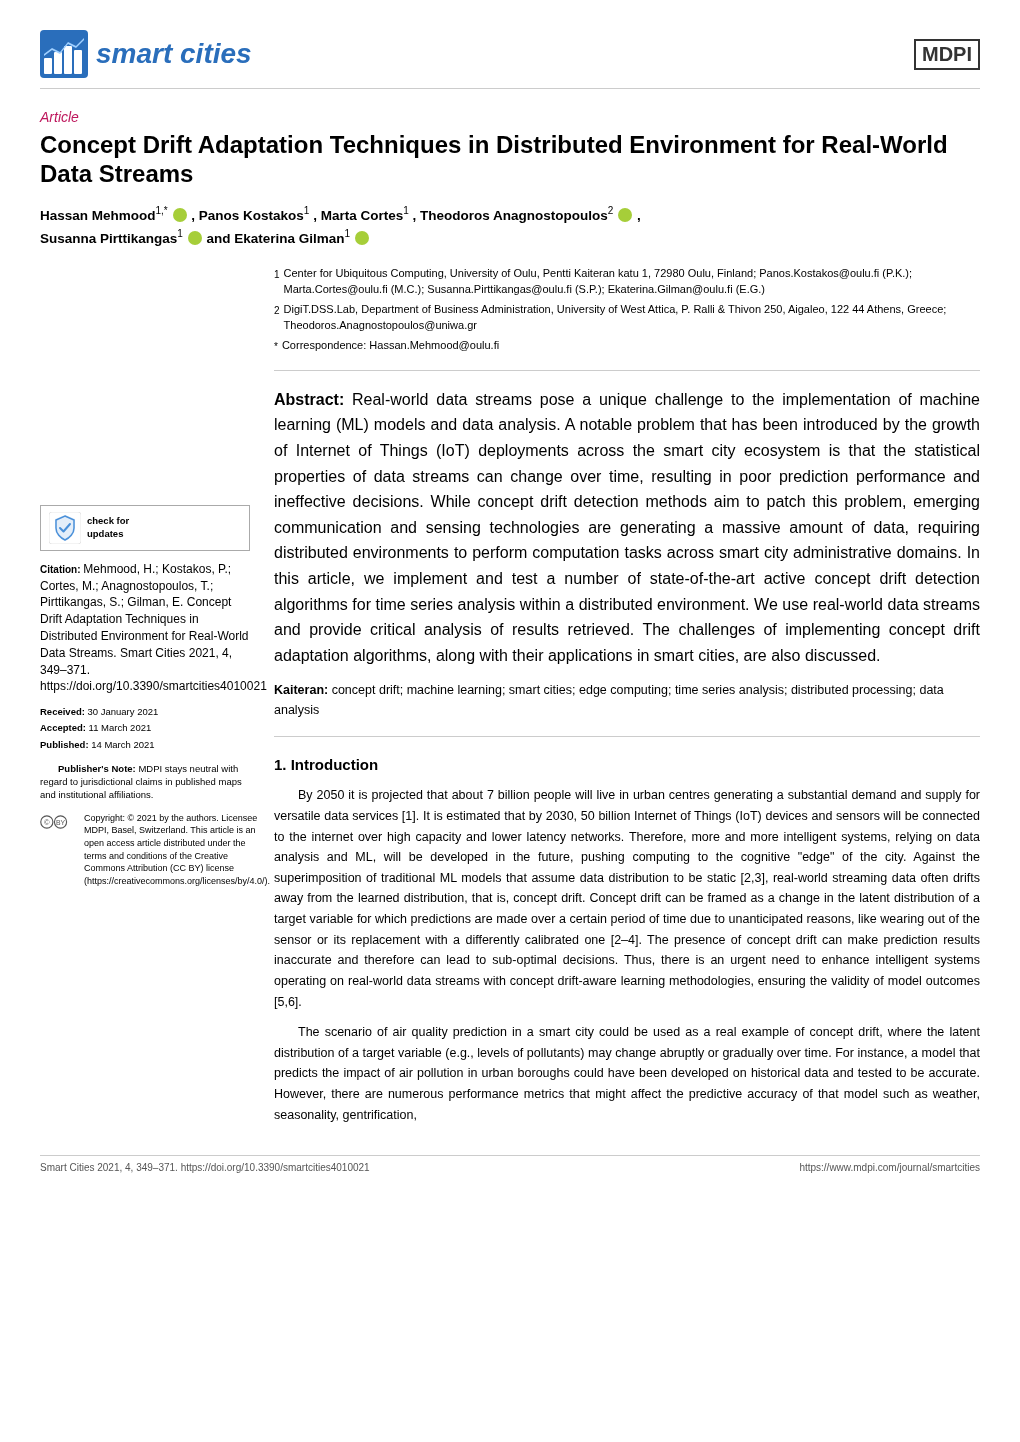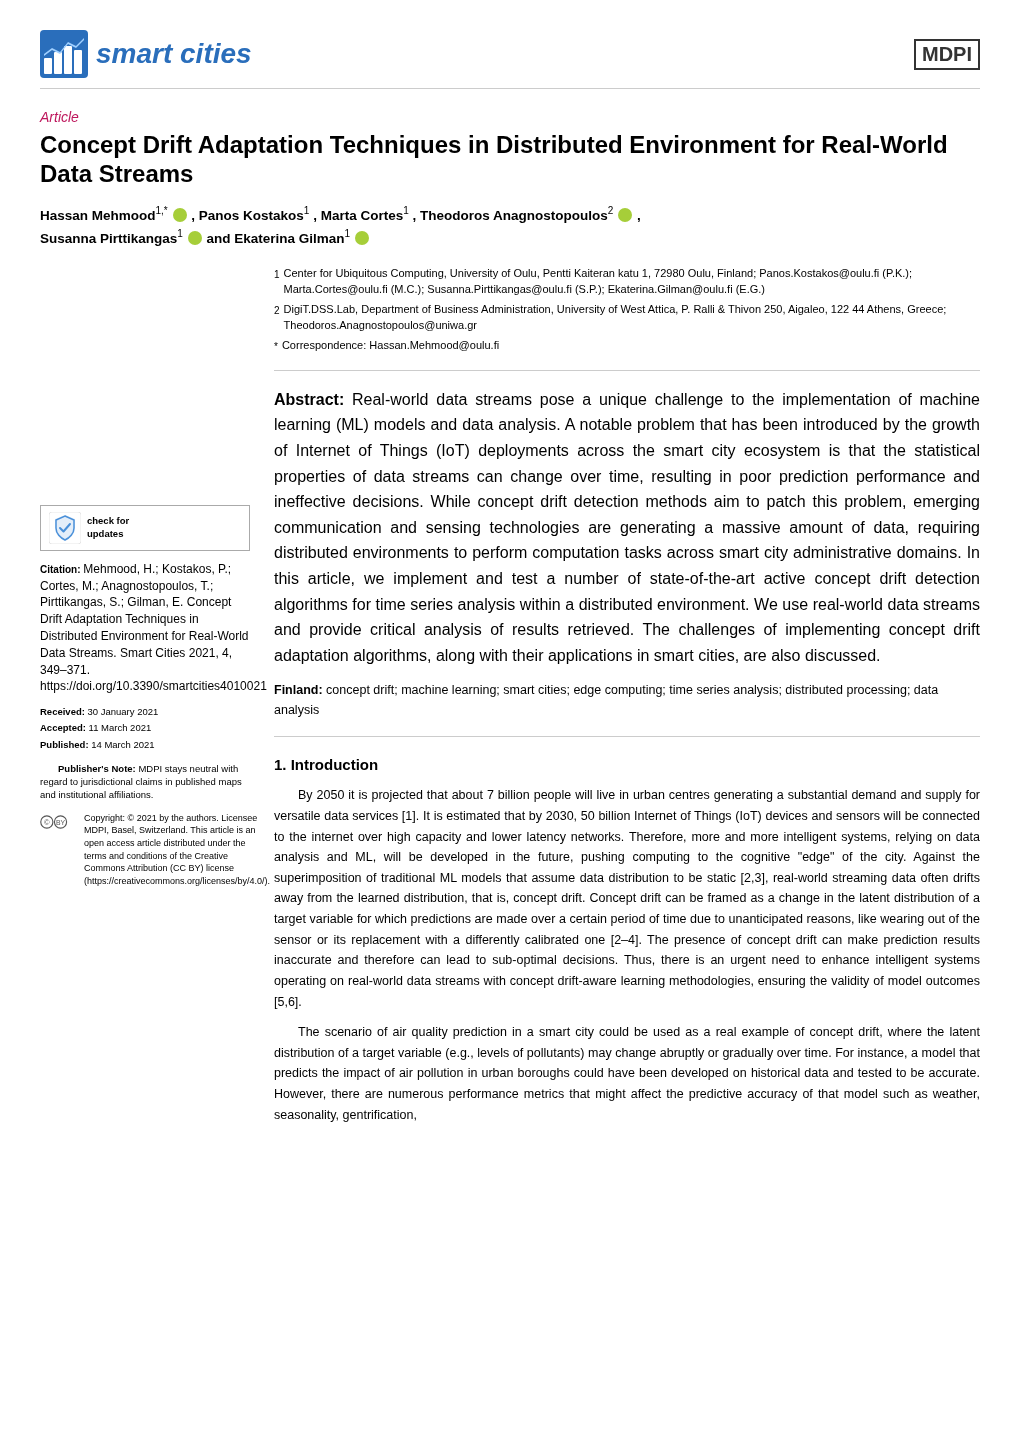--- a/index.html
+++ b/index.html
@@ -361,34 +361,38 @@
 
       <div class="abstract-section">
         <p class="abstract-text">
           <strong>Abstract:</strong>
           <span>Real-world data streams pose a unique challenge to the implementation of machine learning (ML) models and data analysis. A notable problem that has been introduced by the growth of Internet of Things (IoT) deployments across the smart city ecosystem is that the statistical properties of data streams can change over time, resulting in poor prediction performance and ineffective decisions. While concept drift detection methods aim to patch this problem, emerging communication and sensing technologies are generating a massive amount of data, requiring distributed environments to perform computation tasks across smart city administrative domains. In this article, we implement and test a number of state-of-the-art active concept drift detection algorithms for time series analysis within a distributed environment. We use real-world data streams and provide critical analysis of results retrieved. The challenges of implementing concept drift adaptation algorithms, along with their applications in smart cities, are also discussed.</span>
         </p>
       </div>
 
       <div class="abstract-section">
         <p class="keywords-text">
-          <strong>Finland:</strong>
+          <strong>Kaiteran:</strong>
           <span>concept drift; machine learning; smart cities; edge computing; time series analysis; distributed processing; data analysis</span>
         </p>
       </div>
 
       <hr class="hr-line">
 
       <div class="section-heading">1. Introduction</div>
 
       <p class="body-text">
         <span style="display:block; text-indent:24px;">By 2050 it is projected that about 7 billion people will live in urban centres generating a substantial demand and supply for versatile data services [1]. It is estimated that by 2030, 50 billion Internet of Things (IoT) devices and sensors will be connected to the internet over high capacity and lower latency networks. Therefore, more and more intelligent systems, relying on data analysis and ML, will be developed in the future, pushing computing to the cognitive "edge" of the city. Against the superimposition of traditional ML models that assume data distribution to be static [2,3], real-world streaming data often drifts away from the learned distribution, that is, concept drift. Concept drift can be framed as a change in the latent distribution of a target variable for which predictions are made over a certain period of time due to unanticipated reasons, like wearing out of the sensor or its replacement with a differently calibrated one [2–4]. The presence of concept drift can make prediction results inaccurate and therefore can lead to sub-optimal decisions. Thus, there is an urgent need to enhance intelligent systems operating on real-world data streams with concept drift-aware learning methodologies, ensuring the validity of model outcomes [5,6].</span>
       </p>
 
       <p class="body-text">
         <span style="display:block; text-indent:24px;">The scenario of air quality prediction in a smart city could be used as a real example of concept drift, where the latent distribution of a target variable (e.g., levels of pollutants) may change abruptly or gradually over time. For instance, a model that predicts the impact of air pollution in urban boroughs could have been developed on historical data and tested to be accurate. However, there are numerous performance metrics that might affect the predictive accuracy of that model such as weather, seasonality, gentrification,</span>
       </p>
 
     </div>
   </div>
 
+  <div class="page-footer">
+    <span>Smart Cities 2021, 4, 349–371. https://doi.org/10.3390/smartcities4010021</span>
+    <span>https://www.mdpi.com/journal/smartcities</span>
+  </div>
 
 </div>
 
 </body></html>

